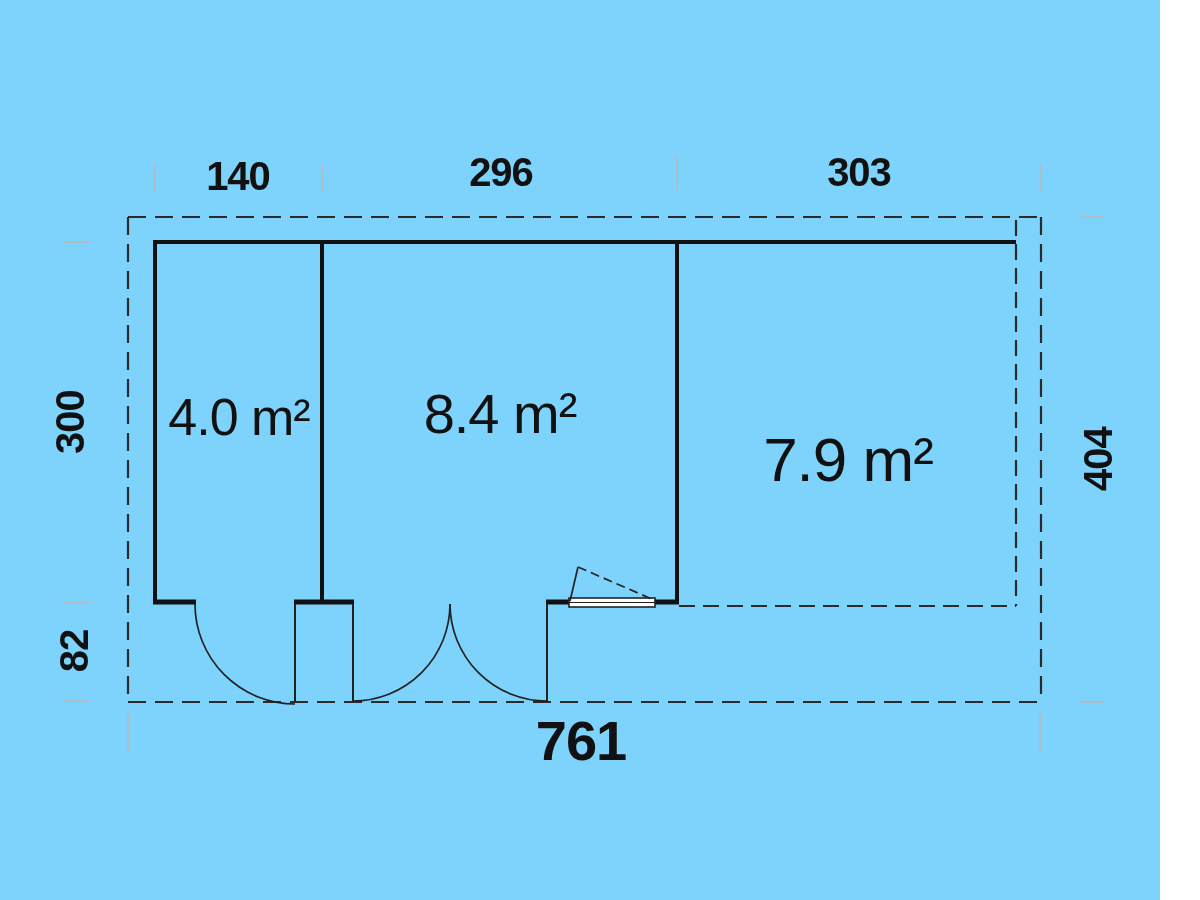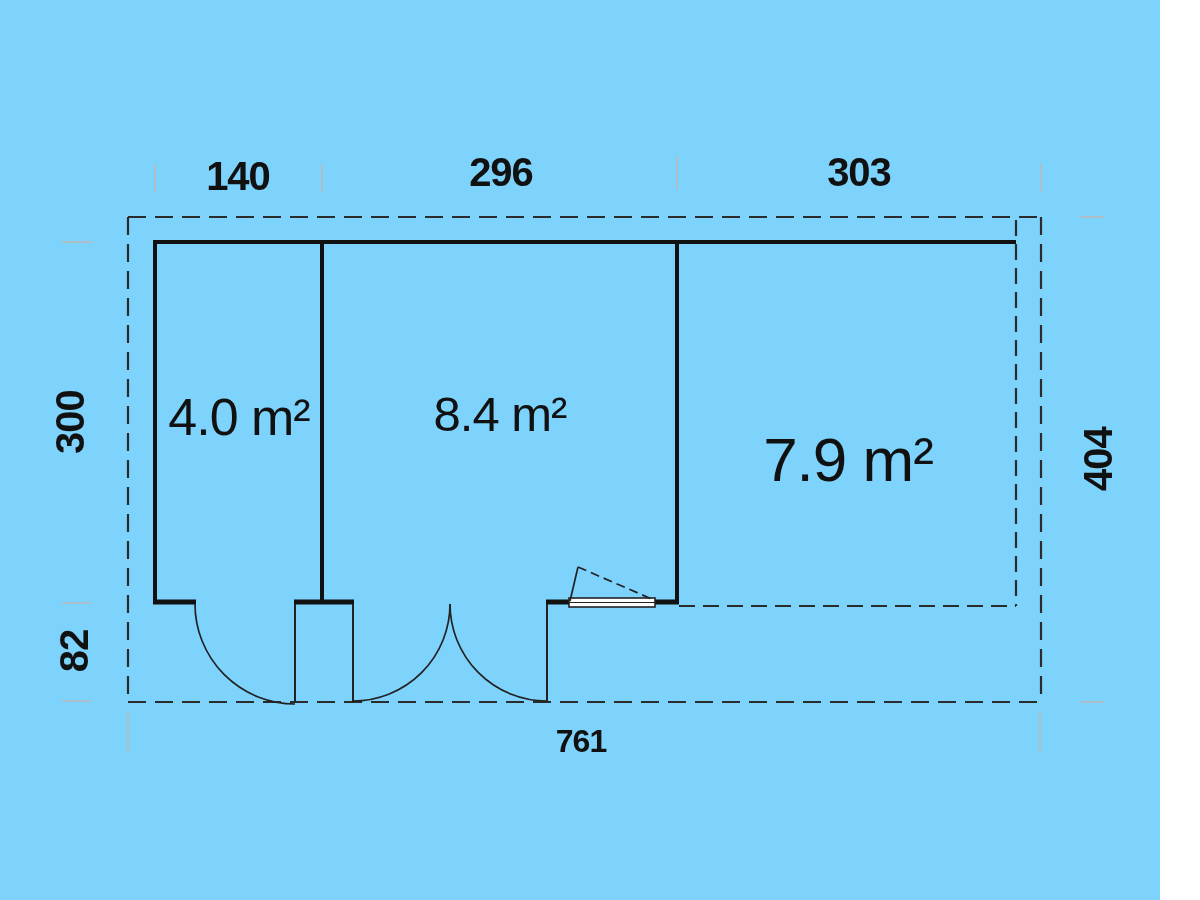--- a/index.html
+++ b/index.html
@@ -31,28 +31,28 @@
     letter-spacing: -1px;
   }
   .lbl.vert {
     transform: translate(-50%, -50%) rotate(-90deg);
   }
   .dim {
     font-size: 40px;
     font-weight: 600;
   }
   .dim-bottom {
-    font-size: 32px;
+    font-size: 56px;
     font-weight: 600;
   }
   .room-area {
     font-weight: 400;
   }
   .room-area.r1 { font-size: 52px; }
-  .room-area.r2 { font-size: 49px; }
+  .room-area.r2 { font-size: 56px; }
   .room-area.r3 { font-size: 62px; margin-top: 40px; }
 </style>
 </head>
 <body>
 
 <div class="plan">
 
   <svg width="1200" height="900" viewBox="0 0 1200 900">
 
     <g stroke="#2b2b2b" stroke-width="2.2" fill="none" stroke-dasharray="18 9">

